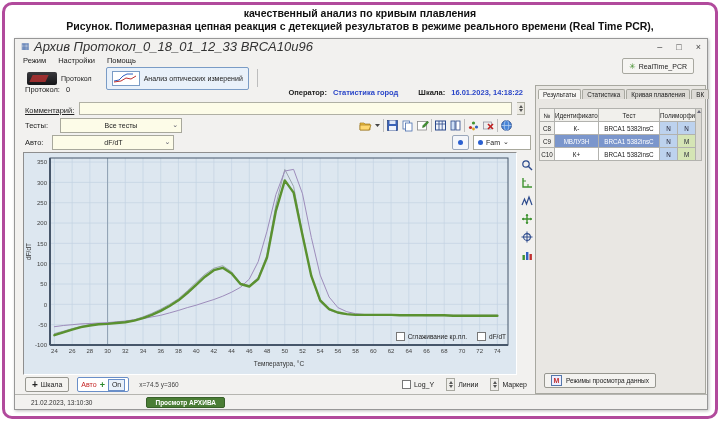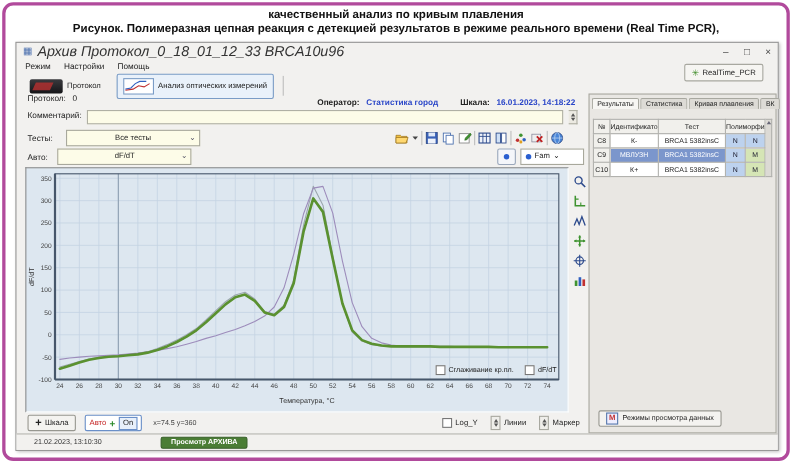--- a/index.html
+++ b/index.html
@@ -28,22 +28,22 @@
   .tb-sep{width:1px;height:18px;background:#bdbdbd;}
   .realtime-btn{position:absolute;top:19px;right:13px;height:14px;display:flex;align-items:center;gap:3px;
                 padding:0 6px;font-size:7px;border:1px solid #a8a8a0;background:#f6f5f2;border-radius:2px;}
   .realtime-btn .star{color:#3f8c28;font-size:8px;}
   
   .info-row{position:absolute;left:0;top:46px;width:518px;height:14px;display:flex;
             padding:0 10px;font-size:7.5px;box-sizing:border-box;}
   .info-row .gap{width:6px;}
   .blue-val{color:#2a46c8;}
   .info-right{margin-left:auto;display:flex;gap:6px;align-items:center;font-weight:bold;}
-  .comment-row{position:absolute;left:0;top:61px;width:518px;height:15px;display:flex;align-items:flex-start;
-               gap:5px;padding:0 8px 0 10px;box-sizing:border-box;font-size:7.5px;}
+  .comment-row{position:absolute;left:0;top:61px;width:518px;height:15px;display:flex;align-items:flex-end;
+               gap:5px;padding:0 8px 0 10px;box-sizing:border-box;font-size:7.5px;text-decoration:underline;}
   .comment-input{flex:1;height:11px;background:#fdfce8;border:1px solid #b0b0a4;font-size:7px;padding:0 2px;
                  font-family:"Liberation Sans",sans-serif;}
   .mini-spin{width:7px;height:11px;border:1px solid #b0b0a4;border-left:none;background:#eceae2;
              display:flex;flex-direction:column;align-items:center;justify-content:center;gap:1px;}
   .tri-up{width:0;height:0;border-left:2.5px solid transparent;border-right:2.5px solid transparent;border-bottom:3px solid #555;}
   .tri-dn{width:0;height:0;border-left:2.5px solid transparent;border-right:2.5px solid transparent;border-top:3px solid #555;}
   
   .tests-row{position:absolute;left:0;top:78px;width:518px;height:16px;display:flex;align-items:center;
              padding:0 10px;box-sizing:border-box;font-size:7.5px;}
   .method-row{position:absolute;left:0;top:95px;width:518px;height:16px;display:flex;align-items:center;

